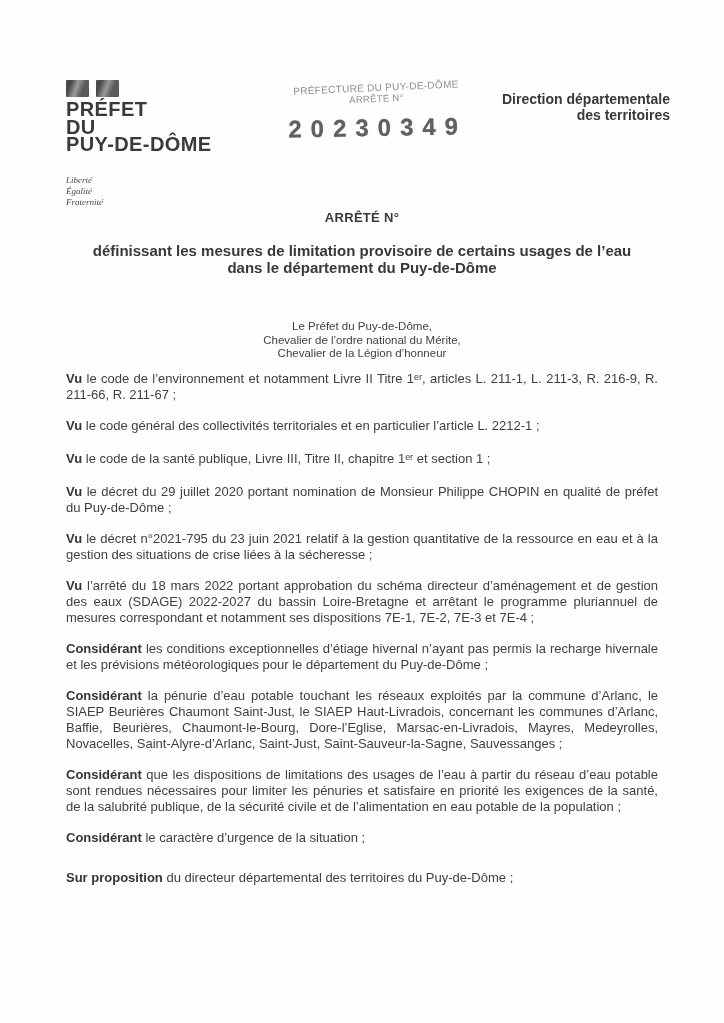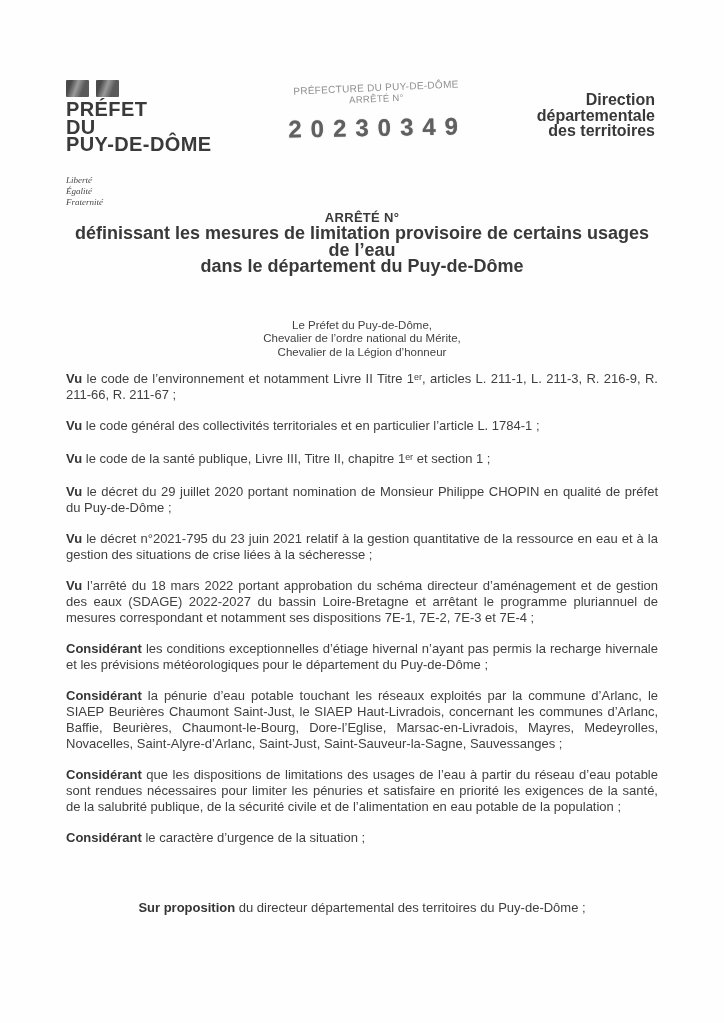--- a/index.html
+++ b/index.html
@@ -24,36 +24,36 @@
     font-style:italic;font-size:9px;line-height:11px;color:#4a4a4a;}
   
   .stamp{position:absolute;left:272px;top:82px;width:210px;text-align:center;
     color:#8f8f8f;transform:rotate(-2.5deg);}
   .stamp .s-line1{font-size:10px;letter-spacing:.3px;}
   .stamp .s-line2{font-size:9.5px;letter-spacing:.3px;}
   .stamp .s-number{margin-top:10px;transform:rotate(1.5deg);
     font-weight:bold;font-size:24px;letter-spacing:9px;color:#606060;
     text-shadow:0 0 1px #8a8a8a;}
   
-  .direction{position:absolute;right:69px;top:92px;width:190px;
-    text-align:right;font-weight:bold;font-size:16px;line-height:15.5px;
+  .direction{position:absolute;right:54px;top:92px;width:190px;
+    text-align:right;font-weight:bold;font-size:14px;line-height:15.5px;
     color:#383838;}
   
   .title-block{position:absolute;left:66px;top:210px;width:592px;text-align:center;}
   .arrete-no{font-weight:bold;font-size:13px;color:#393939;letter-spacing:.3px;}
-  .subject{margin-top:0;font-weight:bold;font-size:18px;line-height:16.5px;color:#393939;}
+  .subject{margin-top:18px;font-weight:bold;font-size:15px;line-height:16.5px;color:#393939;}
   .issuer{margin-top:44px;font-size:11.5px;line-height:13.5px;color:#424242;}
   
   .body-text{position:absolute;left:66px;top:371px;width:592px;}
   .body-text p{margin:0 0 15px 0;font-size:13px;line-height:16px;
     text-align:justify;color:#3f3f3f;}
   .body-text p strong{color:#353535;}
   .body-text p.single{text-align:left;}
   .body-text p.gap-sm{margin-bottom:17px;}
-  .body-text p.last{margin-top:54px;text-align:center;}
+  .body-text p.last{margin-top:24px;}
 </style>
 </head>
 <body>
 
 <div class="page">
 
   <div class="marianne">
     <div class="logo">
       <div class="blob"></div>
       <div class="blob"></div>
@@ -94,21 +94,21 @@
     </div>
   </div>
 
   <div class="body-text">
     <p>
       <strong>Vu</strong>
       <span>le code de l’environnement et notamment Livre II Titre 1ᵉʳ, articles L. 211-1, L. 211-3, R. 216-9, R. 211-66, R. 211-67 ;</span>
     </p>
     <p class="single gap-sm">
       <strong>Vu</strong>
-      <span>le code général des collectivités territoriales et en particulier l’article L. 1784-1 ;</span>
+      <span>le code général des collectivités territoriales et en particulier l’article L. 2212-1 ;</span>
     </p>
     <p class="single gap-sm">
       <strong>Vu</strong>
       <span>le code de la santé publique, Livre III, Titre II, chapitre 1ᵉʳ et section 1 ;</span>
     </p>
     <p>
       <strong>Vu</strong>
       <span>le décret du 29 juillet 2020 portant nomination de Monsieur Philippe CHOPIN en qualité de préfet du Puy-de-Dôme ;</span>
     </p>
     <p>

